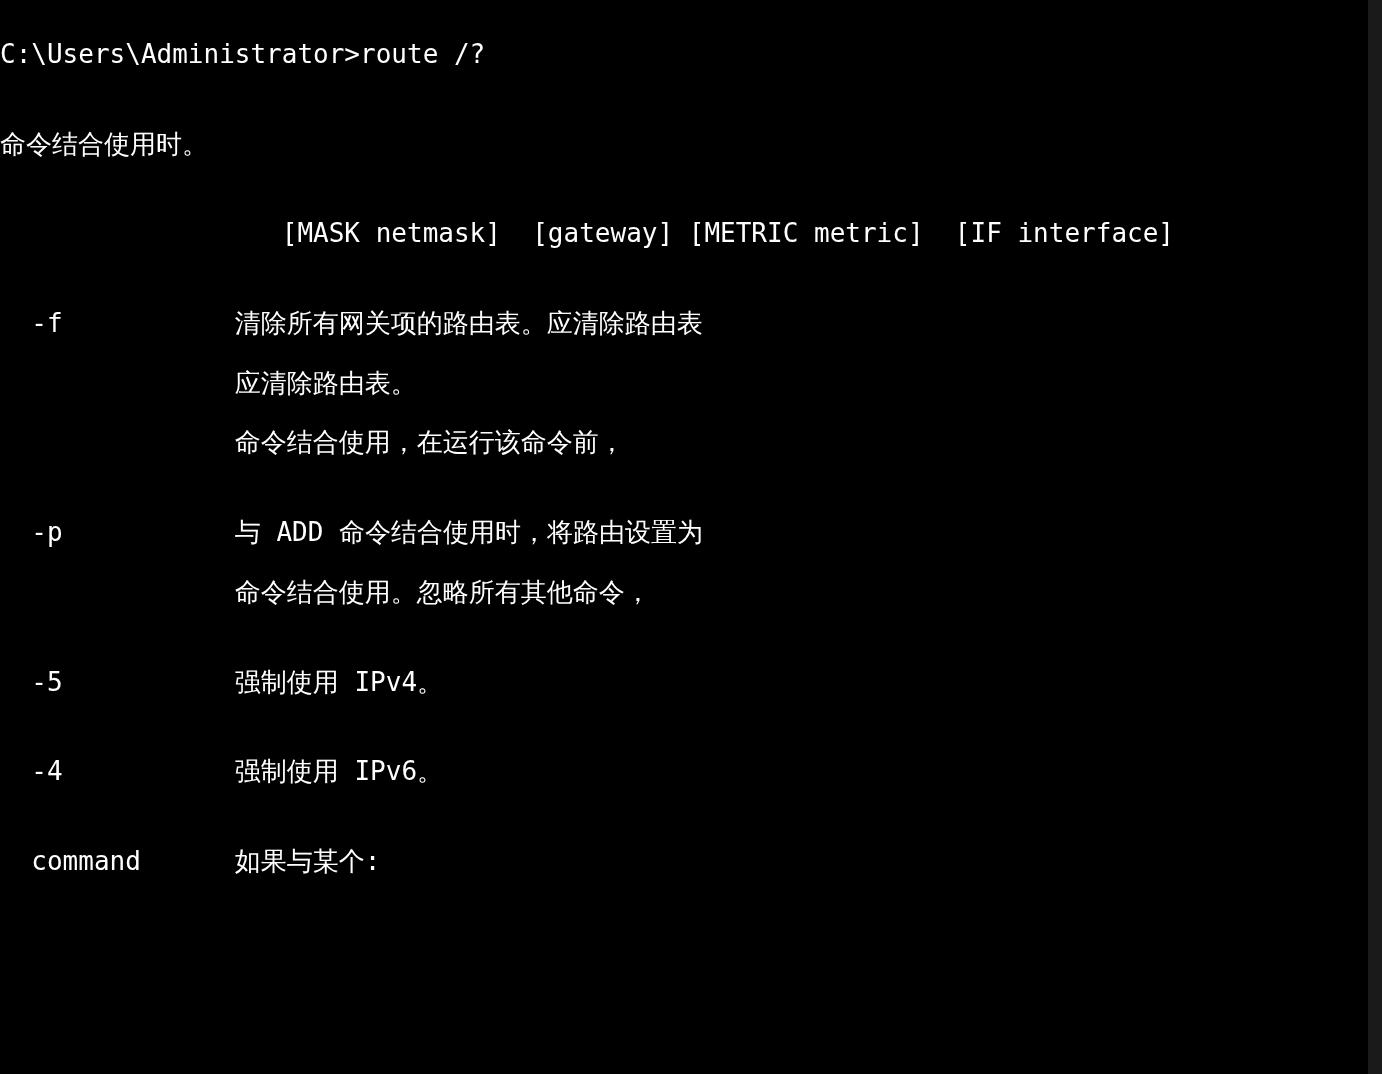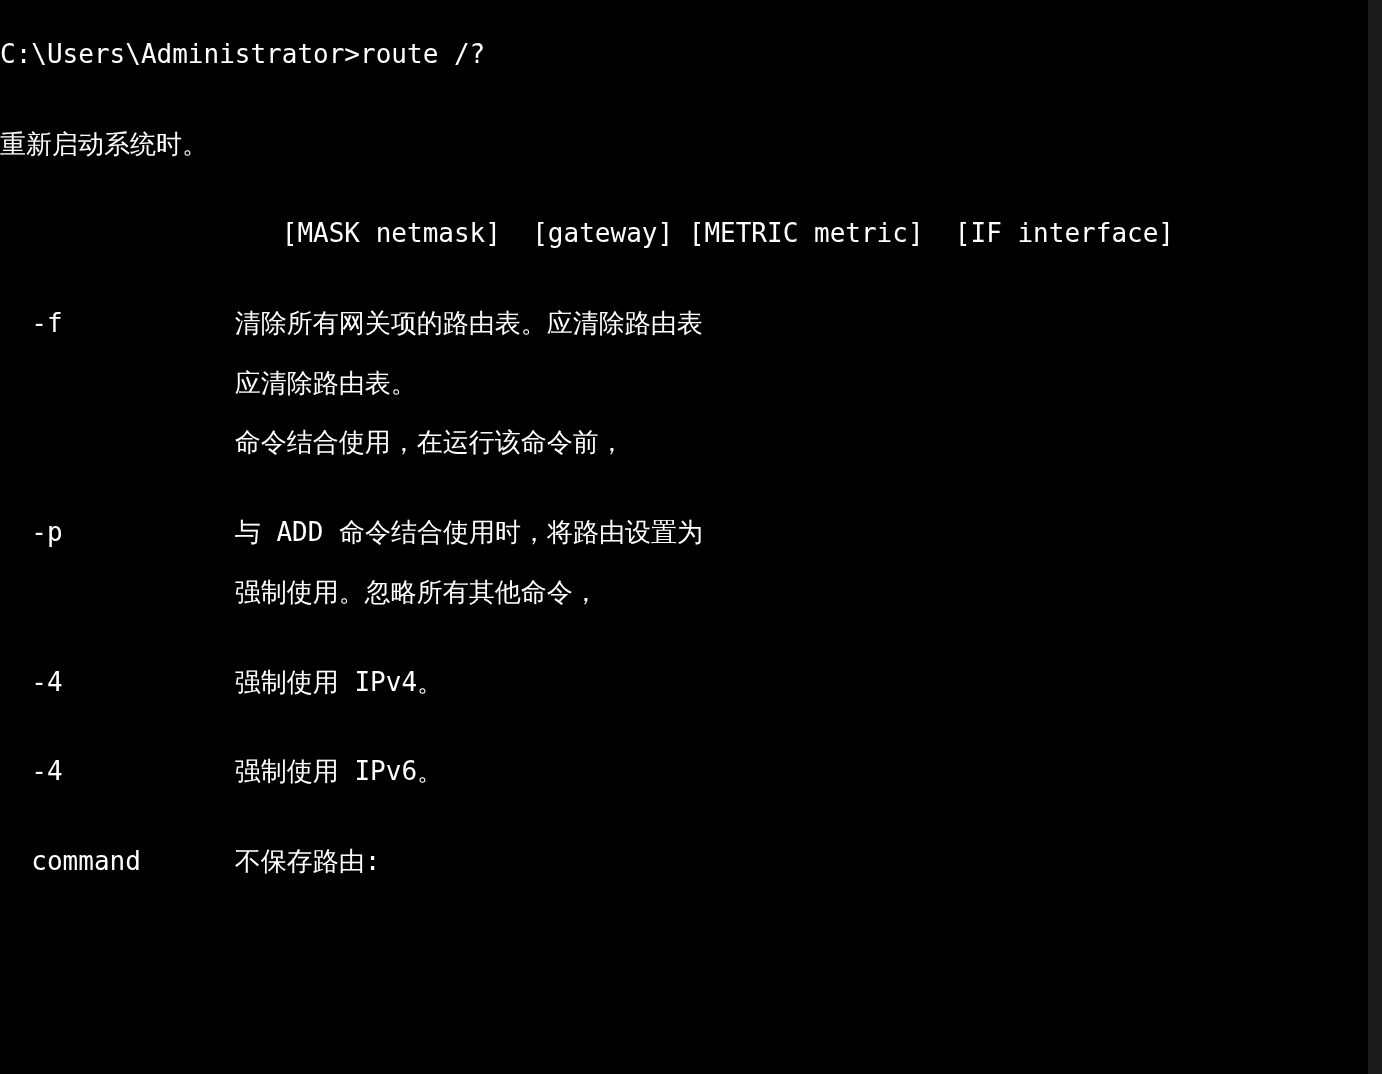--- a/index.html
+++ b/index.html
@@ -30,36 +30,36 @@
       height: 100%;
       background: #1a1a1a;
     }
   </style>
 </head>
 <body>
 
 <div class="terminal">
 <div>C:\Users\Administrator&gt;route /?</div>
 <div></div>
-<div>重新启动系统时。</div>
+<div>命令结合使用时。</div>
 <div></div>
 <div>                  [MASK netmask]  [gateway] [METRIC metric]  [IF interface]</div>
 <div></div>
 <div>  -f           清除所有网关项的路由表。应清除路由表</div>
 <div>               应清除路由表。</div>
 <div>               命令结合使用，在运行该命令前，</div>
 <div></div>
 <div>  -p           与 ADD 命令结合使用时，将路由设置为</div>
-<div>               强制使用。忽略所有其他命令，</div>
+<div>               命令结合使用。忽略所有其他命令，</div>
 <div></div>
-<div>  -4           强制使用 IPv4。</div>
+<div>  -5           强制使用 IPv4。</div>
 <div></div>
 <div>  -4           强制使用 IPv6。</div>
 <div></div>
-<div>  command      不保存路由:</div>
+<div>  command      如果与某个:</div>
 
 
 
 
 
 
 
 
 
 

